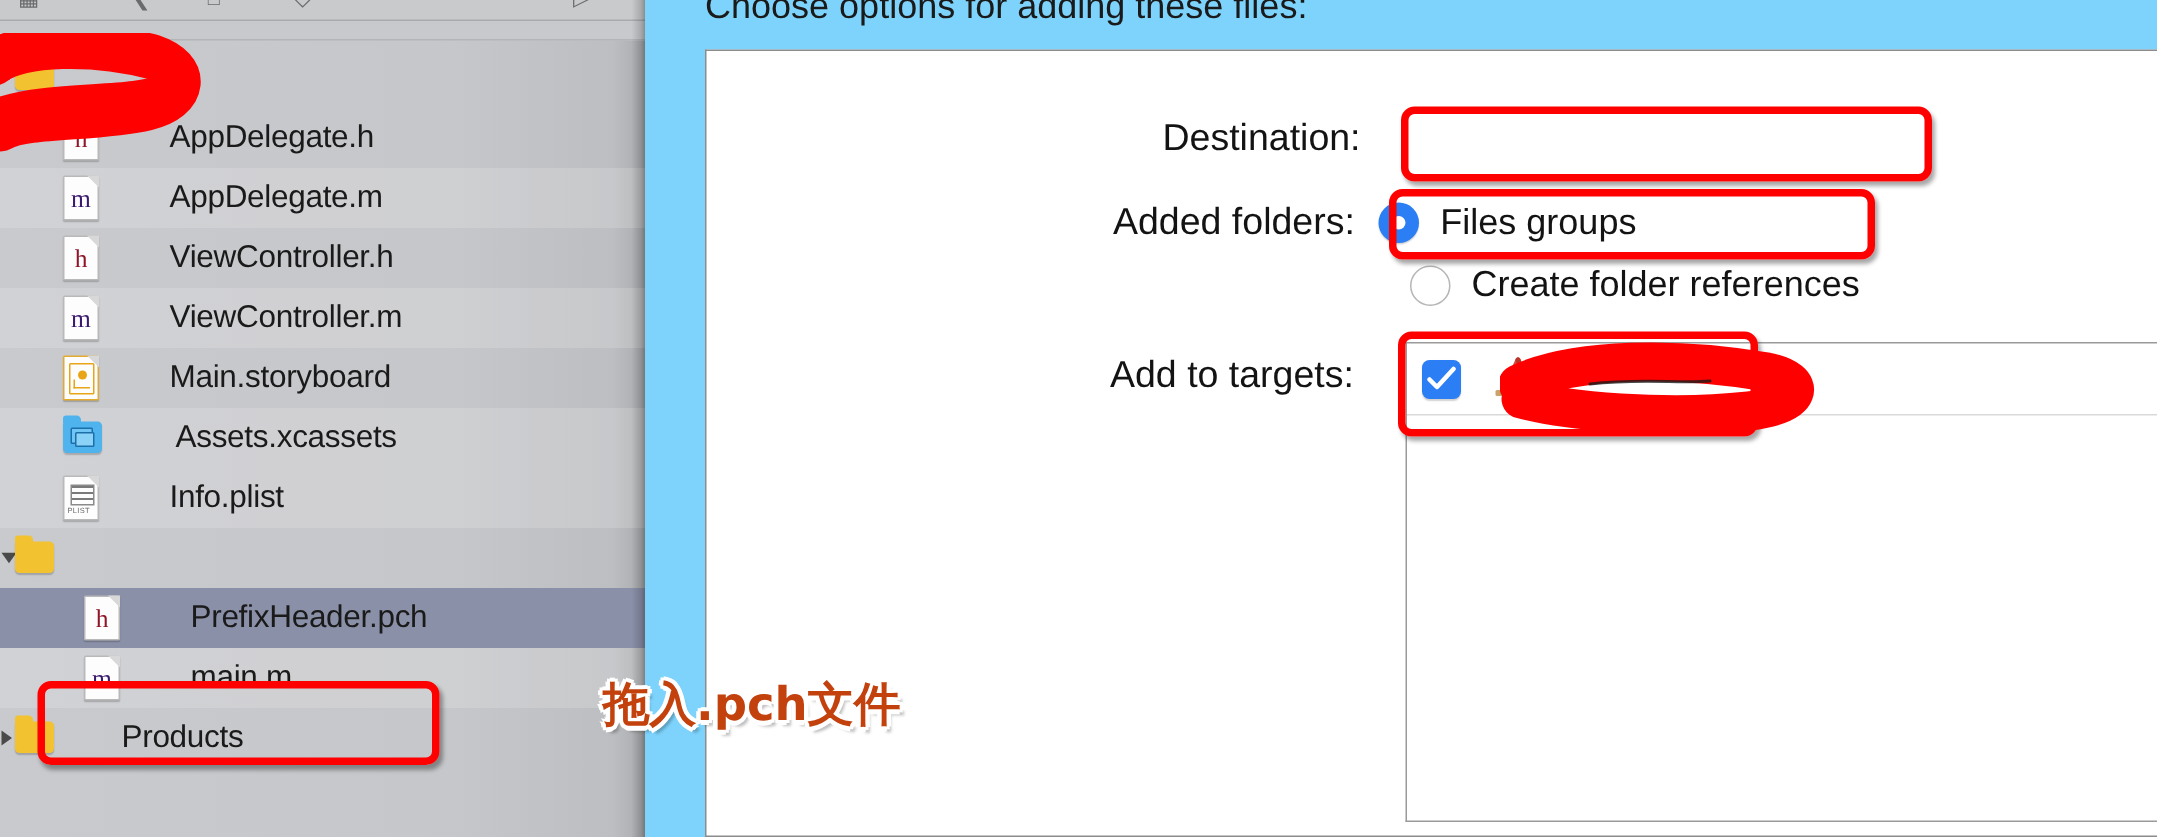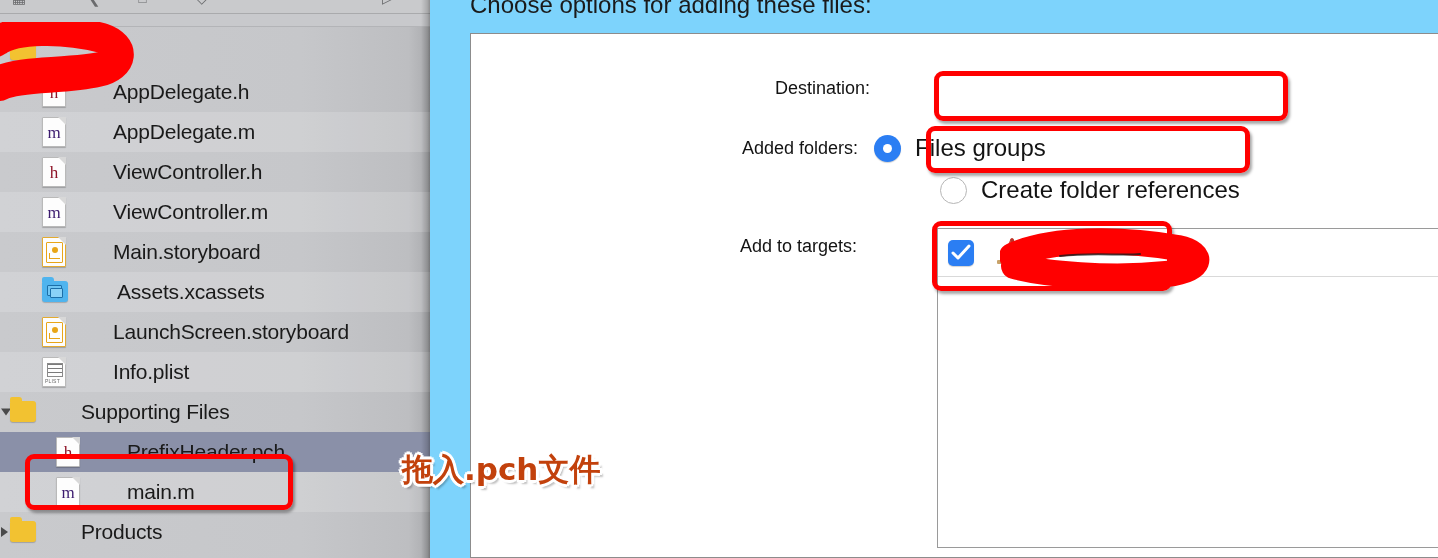--- a/index.html
+++ b/index.html
@@ -158,21 +158,21 @@
     background: #ffffff;
     border: 1px solid #8c8c8c;
     border-right: none;
   }
   .form-row {
     position: absolute;
     display: flex; align-items: center;
     white-space: nowrap;
   }
   .form-label {
-    font-size: 18px; color: #131313;
+    font-size: 25px; color: #131313;
   }
   .opt-text { font-size: 24px; color: #131313; margin-left: 14px; }
 
   
   .cbox {
     position: relative; width: 26px; height: 26px; flex: 0 0 26px;
     background: #2b7ef3; border-radius: 5px;
     box-shadow: 0 1px 1px rgba(0,0,0,0.18);
   }
   .cbox svg { position: absolute; left: 3px; top: 4px; }
@@ -301,47 +301,36 @@
       <div class="row indent2 alt">
         <span class="ico folderico">
           <span class="folder blue">
               <span class="pane"></span>
               <span class="pane2"></span>
             </span>
         </span>
         <span class="label" style="margin-left:11px">Assets.xcassets</span>
       </div>
 
-      <div class="row indent2">
-        <span class="ico">
-          <span class="doc sb-doc">
-              <span class="inner"></span>
-              <span class="dot"></span>
-              <span class="arm"></span>
-            </span>
-        </span>
-        <span class="label">LaunchScreen.storyboard</span>
-      </div>
 
       <div class="row indent2 alt">
         <span class="ico">
           <span class="doc plist">
               <span class="lines"></span>
               <span class="tag">PLIST</span>
             </span>
         </span>
         <span class="label">Info.plist</span>
       </div>
 
       <div class="row indent1">
         <span class="disclosure open"></span>
         <span class="ico folderico">
             <span class="folder"></span>
           </span>
-        <span class="label" style="margin-left:7px">Supporting Files</span>
       </div>
 
       <div class="row sel" style="padding-left:56px">
         <span class="ico">
             <span class="doc">
               <span class="ltr h">h</span>
             </span>
           </span>
         <span class="label">PrefixHeader.pch</span>
       </div>

